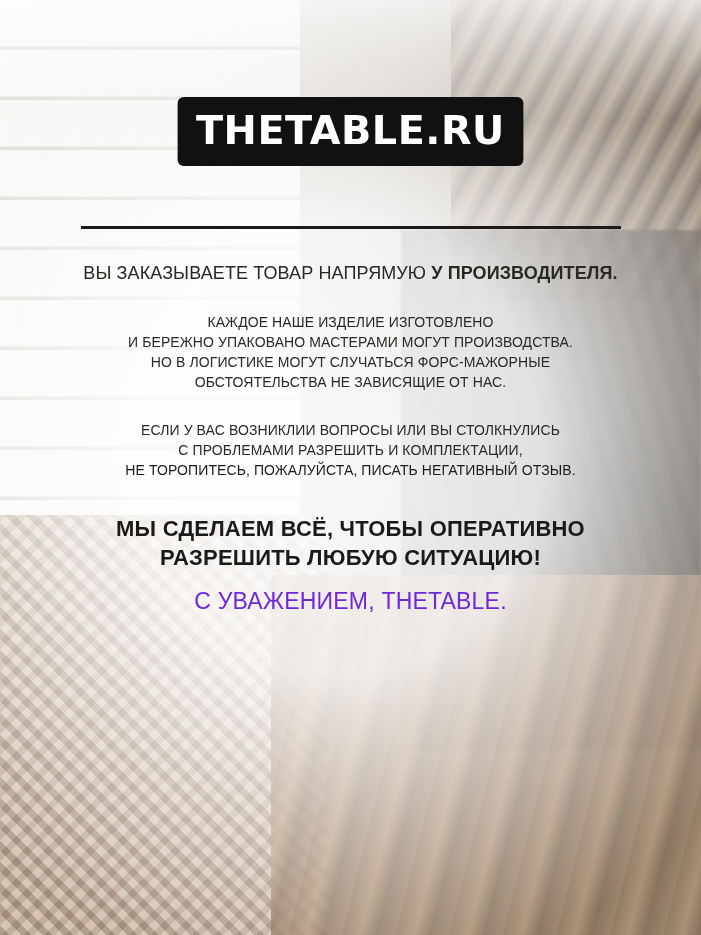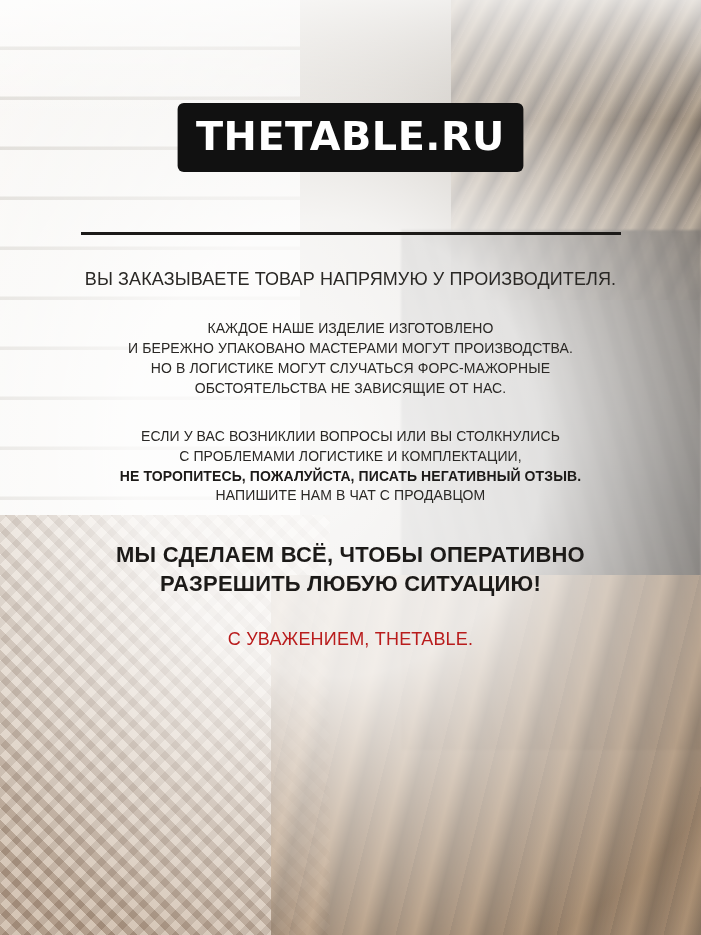--- a/index.html
+++ b/index.html
@@ -110,21 +110,21 @@
     background: linear-gradient(180deg, rgba(255,255,255,0.75), rgba(255,255,255,0));
   }
 
   
   .content {
     position: relative;
     z-index: 2;
     width: 701px;
     height: 935px;
     box-sizing: border-box;
-    padding: 6px 36px;
+    padding: 0 36px;
     text-align: center;
     color: #23211f;
     border-radius: 26px;
   }
 
   .logo-wrap {
     padding-top: 97px;
     display: flex;
     justify-content: center;
   }
@@ -158,47 +158,47 @@
     line-height: 1.1;
   }
 
   .lede {
     margin-top: 32px;
     font-size: 18px;
     letter-spacing: 0.1px;
     color: #2a2825;
     line-height: 1.35;
   }
-  .lede b { font-weight: normal; }
+  .lede b { font-weight: bold; }
 
   .para {
     margin-top: 28px;
     font-size: 14px;
     line-height: 1.42;
     color: #2a2825;
     letter-spacing: 0.1px;
   }
   .para .line { display: block; }
-  .para .line.strong { font-weight: bold; color: #1c1a18; }
+  .para .line.strong { font-weight: normal; color: #1c1a18; }
 
   .cta {
     margin-top: 35px;
     font-size: 22px;
     font-weight: bold;
     line-height: 1.3;
     color: #1c1a18;
     letter-spacing: 0.2px;
     text-align: center;
   }
   .cta .line { display: block; }
 
   .signoff {
-    margin-top: 31px;
-    font-size: 18px;
-    color: #b91c1c;
+    margin-top: 15px;
+    font-size: 23px;
+    color: #6d28d9;
     letter-spacing: 0.2px;
   }
 </style>
 </head>
 <body>
 
 <div class="page">
 
   <div class="bg">
     <div class="bg-base"></div>
@@ -224,23 +224,22 @@
 
     <div class="para">
       <span class="line">КАЖДОЕ НАШЕ ИЗДЕЛИЕ ИЗГОТОВЛЕНО</span>
       <span class="line">И БЕРЕЖНО УПАКОВАНО МАСТЕРАМИ МОГУТ ПРОИЗВОДСТВА.</span>
       <span class="line">НО В ЛОГИСТИКЕ МОГУТ СЛУЧАТЬСЯ ФОРС-МАЖОРНЫЕ</span>
       <span class="line">ОБСТОЯТЕЛЬСТВА НЕ ЗАВИСЯЩИЕ ОТ НАС.</span>
     </div>
 
     <div class="para">
       <span class="line">ЕСЛИ У ВАС ВОЗНИКЛИИ ВОПРОСЫ ИЛИ ВЫ СТОЛКНУЛИСЬ</span>
-      <span class="line">С ПРОБЛЕМАМИ ЛОГИСТИКЕ И КОМПЛЕКТАЦИИ,</span>
+      <span class="line">С ПРОБЛЕМАМИ РАЗРЕШИТЬ И КОМПЛЕКТАЦИИ,</span>
       <span class="line strong">НЕ ТОРОПИТЕСЬ, ПОЖАЛУЙСТА, ПИСАТЬ НЕГАТИВНЫЙ ОТЗЫВ.</span>
-      <span class="line">НАПИШИТЕ НАМ В ЧАТ С ПРОДАВЦОМ</span>
     </div>
 
     <div class="cta">
       <span class="line">МЫ СДЕЛАЕМ ВСЁ, ЧТОБЫ ОПЕРАТИВНО</span>
       <span class="line">РАЗРЕШИТЬ ЛЮБУЮ СИТУАЦИЮ!</span>
     </div>
 
     <div class="signoff">С УВАЖЕНИЕМ, THETABLE.</div>
 
   </div>

